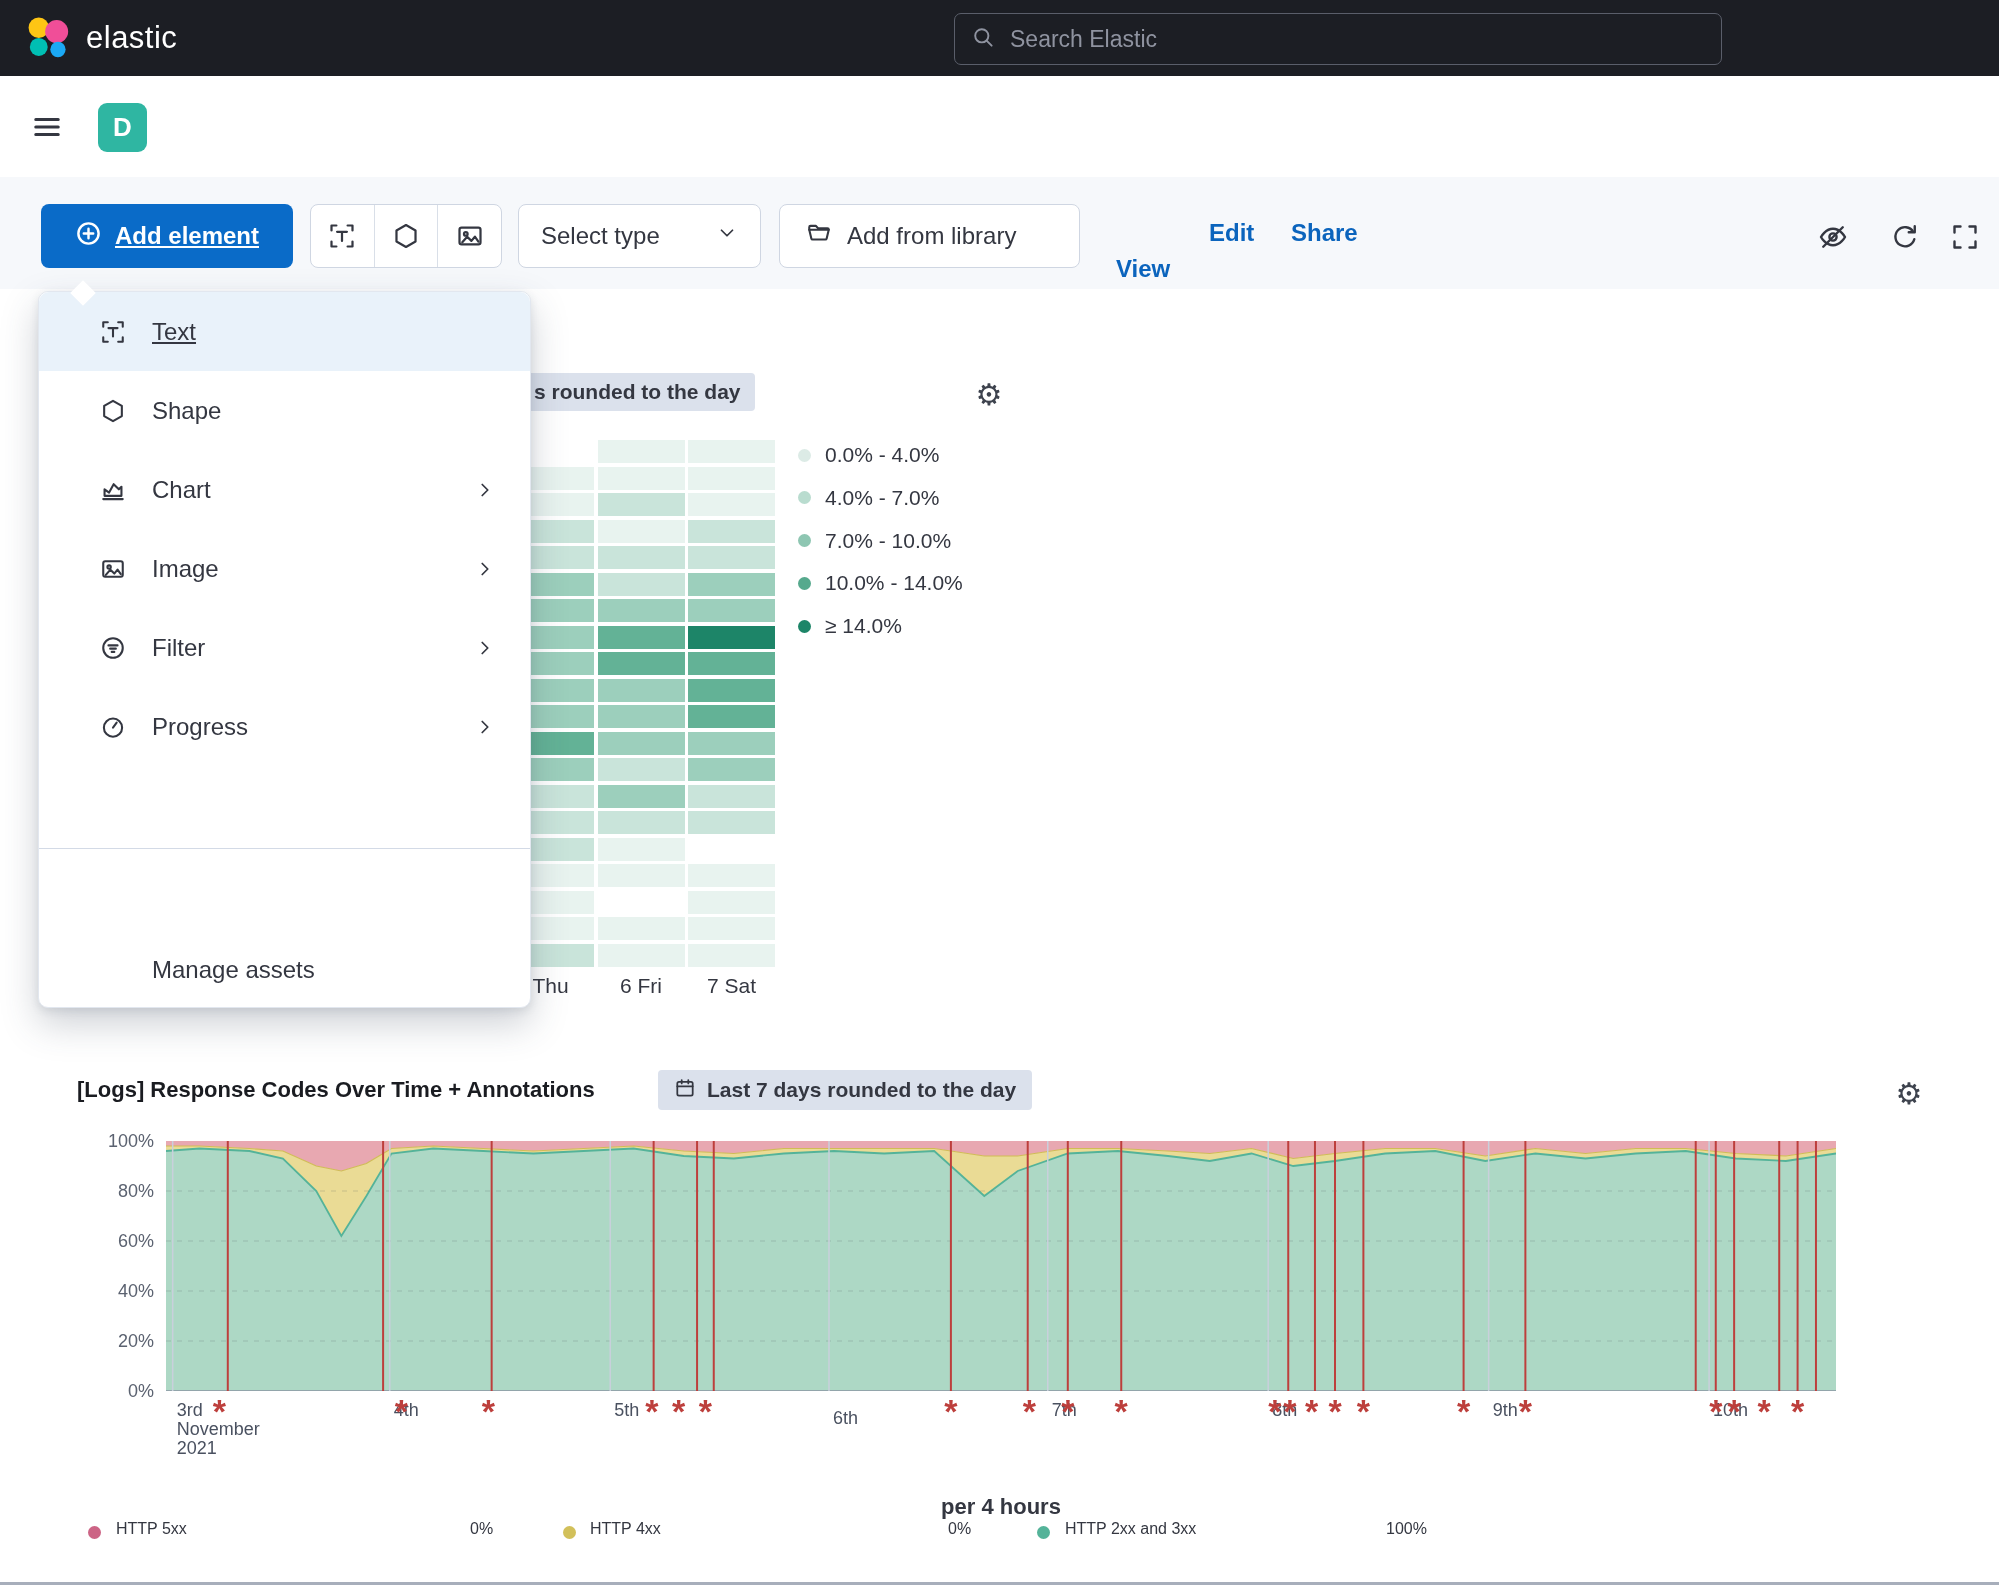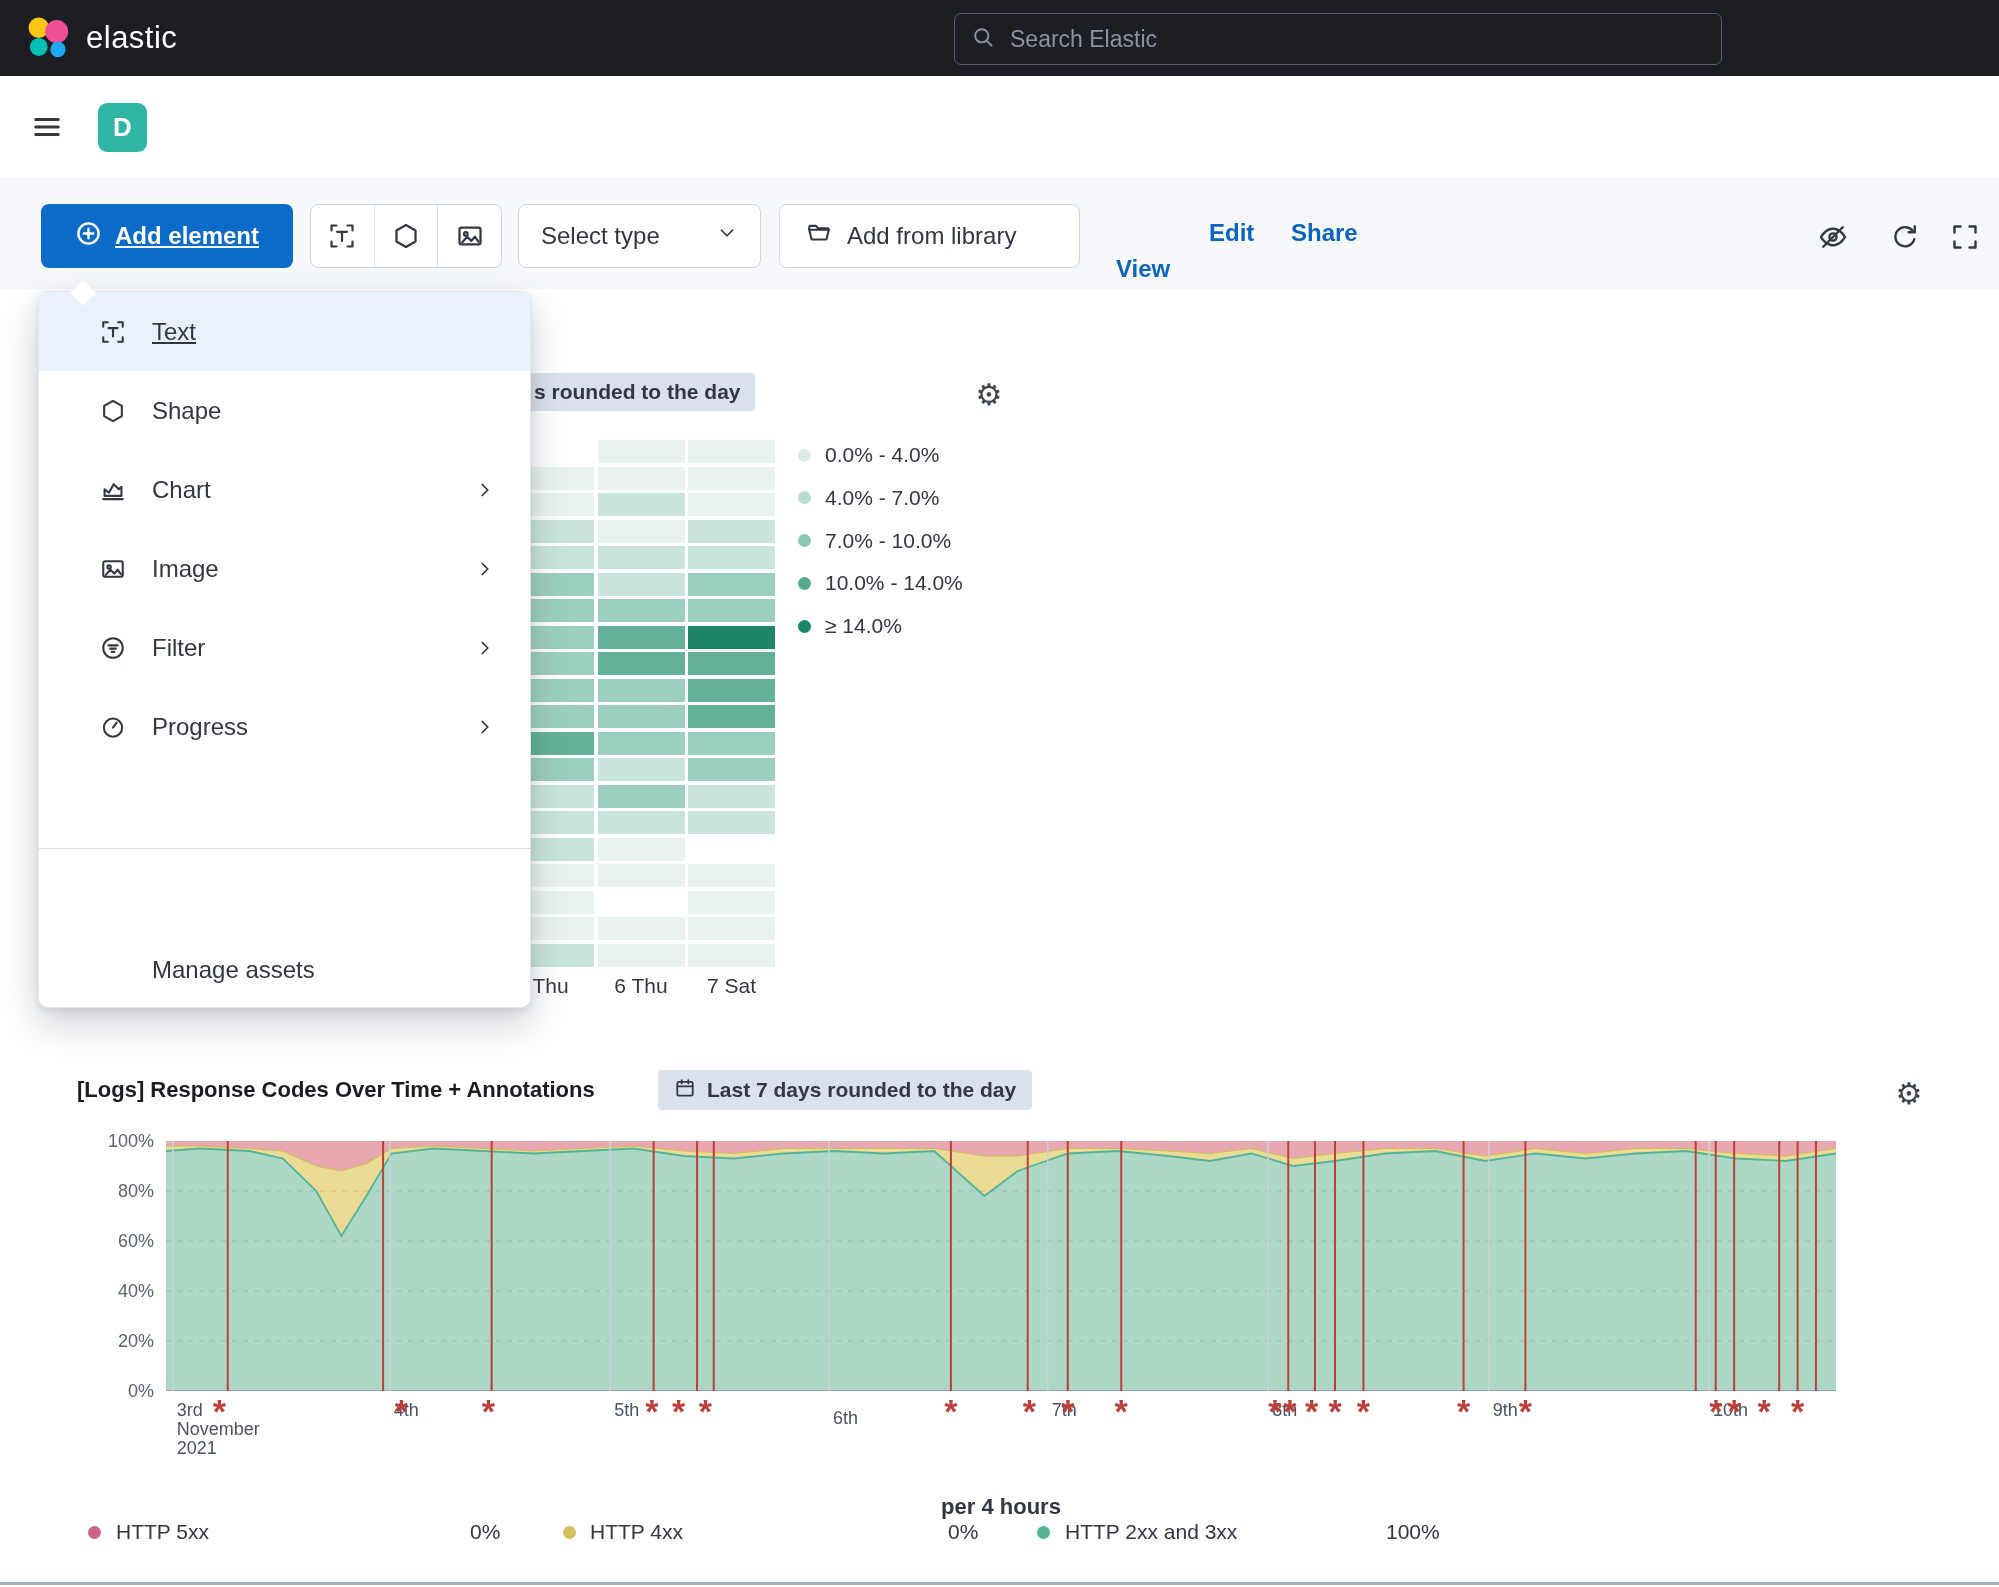--- a/index.html
+++ b/index.html
@@ -65,21 +65,21 @@
   .logs-badge{position:absolute;left:658px;top:1070px;height:40px;background:#dbe1ec;border-radius:4px;display:flex;align-items:center;gap:11px;padding:0 16px;font-size:21px;font-weight:700;white-space:nowrap;}
   .logs-gear{position:absolute;left:1887px;top:1071px;width:44px;height:44px;font-size:30px;color:#3e434e;display:flex;align-items:center;justify-content:center;cursor:pointer;}
   .logs-plot{position:absolute;left:166px;top:1141px;width:1670px;height:250px;}
   .logs-ylabels{position:absolute;left:60px;top:1141px;width:94px;height:250px;}
   .y-lab{position:absolute;right:0;font-size:18px;color:#5b6270;transform:translateY(-50%);white-space:nowrap;}
   .logs-xticks{position:absolute;left:166px;top:1400px;width:1670px;height:62px;font-size:18px;color:#4a5160;}
   .x-lab{position:absolute;white-space:nowrap;}
   .logs-stars{position:absolute;left:166px;top:1396px;width:1670px;height:32px;}
   .star{position:absolute;transform:translateX(-50%);color:#bd3f3c;font-size:34px;font-weight:700;line-height:30px;}
   .per-hours{position:absolute;left:166px;top:1474px;width:1670px;text-align:center;font-size:22px;font-weight:700;color:#343741;margin-top:20px;}
-  .logs-legend{position:absolute;left:0;top:1518px;width:1802px;height:30px;font-size:21px;}
+  .logs-legend{position:absolute;left:0;top:1518px;width:1802px;height:30px;font-size:16px;}
   .lg-dot{position:absolute;width:13px;height:13px;border-radius:50%;top:8px;}
   .lg-txt{position:absolute;top:2px;white-space:nowrap;}
   .bottom-rule{position:absolute;left:0;top:1582px;width:100%;height:3px;background:#a7aebb;}
 
   
   .i{stroke:#343741;fill:none;stroke-width:1.6;stroke-linecap:round;stroke-linejoin:round;}
   .iw{stroke:#fff;fill:none;stroke-width:1.8;stroke-linecap:round;stroke-linejoin:round;}
 </style>
 </head>
 <body>
@@ -267,21 +267,21 @@
         <span class="hm-dot" style="background:#56a98d"></span>
         <span>10.0% - 14.0%</span>
       </div>
       <div class="hm-leg-row" style="top: 171px;">
         <span class="hm-dot" style="background:#1d8568"></span>
         <span>≥ 14.0%</span>
       </div>
     </div>
   <div class="hm-xlabels">
       <div class="hm-xlab" style="left: 43.5px;">Thu</div>
-      <div class="hm-xlab" style="left: 134px;">6 Thu</div>
+      <div class="hm-xlab" style="left: 134px;">6 Fri</div>
       <div class="hm-xlab" style="left: 224.5px;">7 Sat</div>
     </div>
 
   <div class="menu-beak"></div>
   <div class="menu-panel">
     <div class="menu-row selected" style="top:0">
       <span class="mi">
         <svg width="26" height="26" viewBox="0 0 20 20">
             <path class="i" d="M2.5 6V2.5H6M14 2.5h3.5V6M2.5 14v3.5H6M14 17.5h3.5V14"></path>
             <path class="i" d="M6.5 7h7M10 7v6.5"></path>

